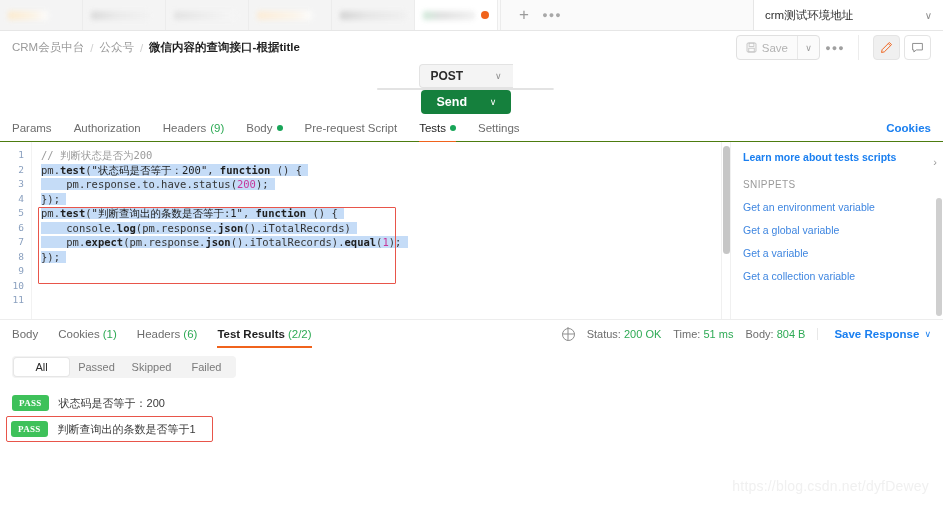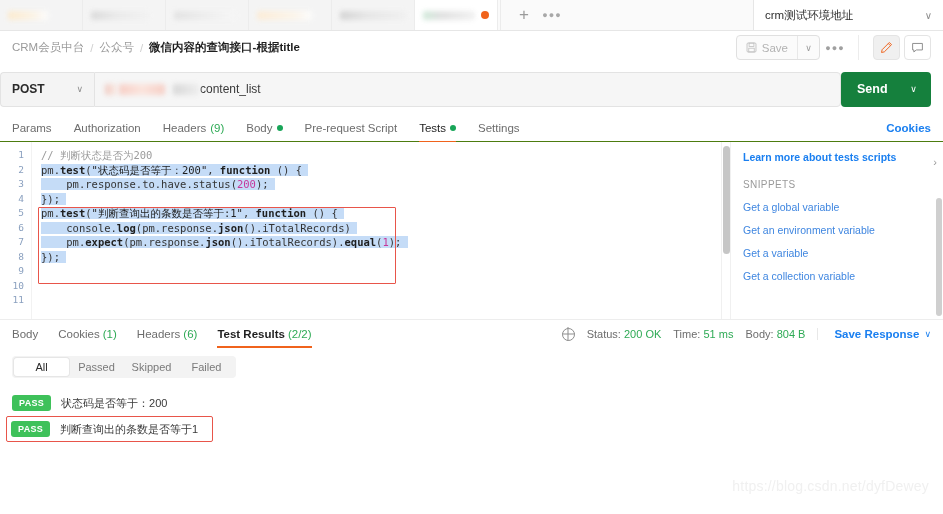--- a/index.html
+++ b/index.html
@@ -117,20 +117,21 @@
     border: 1px solid #e4e4e4; background: #ffffff;
     border-radius: 4px; margin-left: 4px;
   }
   .sq-btn.filled { background: #f0f0f0; border-color: #e4e4e4; }
 
   
   .urlrow {
     display: flex; align-items: center; gap: 0;
     padding: 0 12px 0 0;
     height: 50px;
+    flex-direction: column;
   }
   .method-box {
     width: 94px; height: 35px;
     display: flex; align-items: center; justify-content: space-between;
     padding: 0 11px;
     background: #f4f4f4;
     border: 1px solid #e3e3e3; border-right: none;
     border-radius: 4px 0 0 4px;
     font-size: 12px; font-weight: bold; color: #2b2b2b;
   }
@@ -371,20 +372,21 @@
     margin-left: 6px;
     padding: 0 4px;
   }
   .pass-badge {
     background: #3ec15a;
     color: #ffffff;
     font-size: 9px; font-weight: bold;
     padding: 3px 7px;
     border-radius: 3px;
     letter-spacing: 0.3px;
+    font-family: Liberation Serif, serif;
   }
   .result-label { font-size: 11px; color: #3a3a3a; }
   .rows-wrap { margin-top: 12px; }
 
   
   .watermark {
     position: absolute;
     right: 14px; bottom: 20px;
     font-size: 14px;
     color: #f0f0f0;
@@ -526,22 +528,22 @@
     <div class="red-box"></div>
     <div class="edscroll">
       <div class="thumb"></div>
     </div>
   </div>
 
   <div class="snippets">
     <div class="snip-collapse">›</div>
     <a class="snip-link">Learn more about tests scripts</a>
     <div class="snip-head">SNIPPETS</div>
+    <div class="snip-item">Get an environment variable</div>
     <div class="snip-item">Get a global variable</div>
-    <div class="snip-item">Get an environment variable</div>
     <div class="snip-item">Get a variable</div>
     <div class="snip-item">Get a collection variable</div>
 
     <div class="snipscroll"></div>
   </div>
 </div>
 
 <div class="respbar">
   <div class="resptab">
     <span>Body</span>

